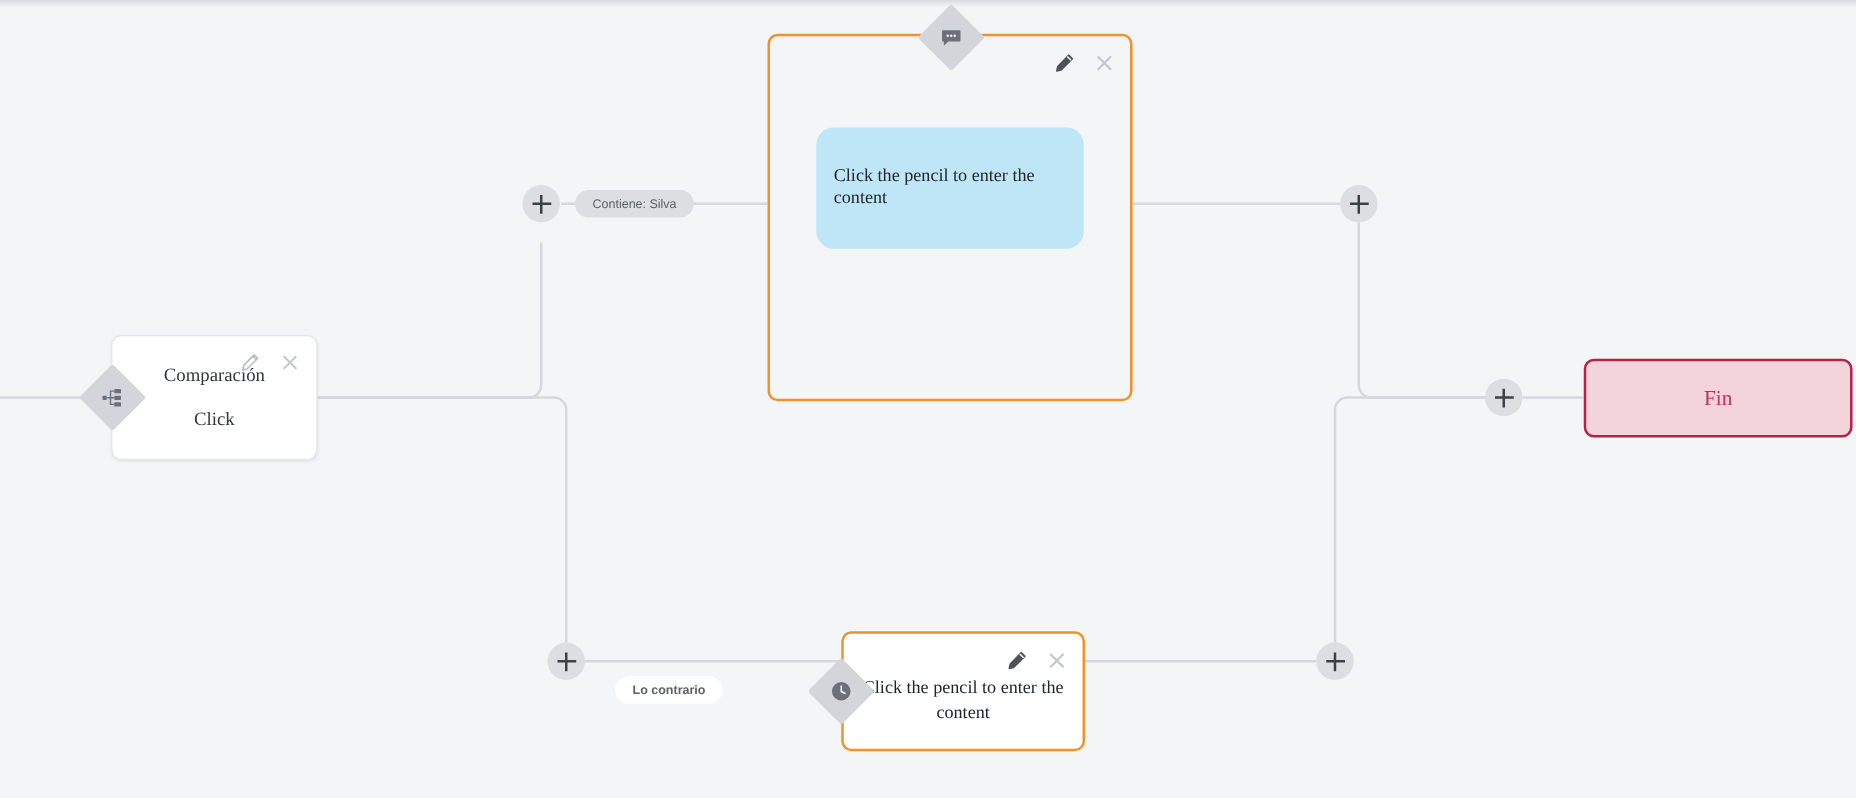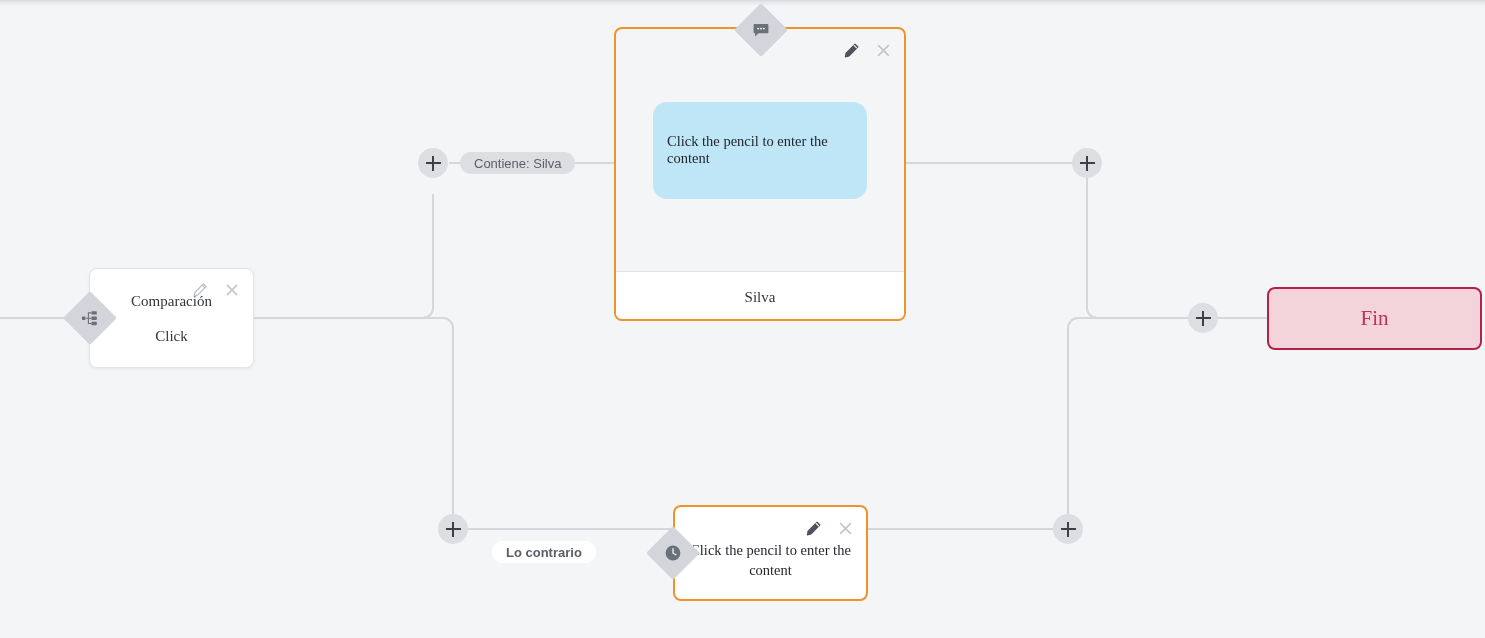--- a/index.html
+++ b/index.html
@@ -167,21 +167,21 @@
   .end-node {
     left: 1267px; top: 287px;
     width: 215px; height: 63px;
     background: #f3d4da;
     border: 2px solid #b4214a;
     border-radius: 8px;
     display: flex;
     align-items: center;
     justify-content: center;
     color: #c0315a;
-    font-size: 21px;
+    font-size: 17px;
   }
 
   
   .plus {
     position: absolute;
     width: 30px; height: 30px;
     border-radius: 50%;
     background: #dcdee2;
     display: flex;
     align-items: center;
@@ -197,21 +197,21 @@
   .plus::before { width: 15px; height: 2px; }
   .plus::after  { width: 2px;  height: 15px; }
 
   
   .edge-label {
     position: absolute;
     z-index: 6;
     display: flex;
     align-items: center;
     justify-content: center;
-    font-size: 13px;
+    font-size: 10px;
     color: #5a5f68;
     border-radius: 11px;
     white-space: nowrap;
     padding: 0 14px;
     height: 22px;
   }
   .edge-label.grey  { background: #dcdee2; }
   .edge-label.white { background: #ffffff; }
 </style>
 </head>
@@ -299,21 +299,20 @@
           </svg>
         </span>
         <span class="ico-btn">
           <svg width="17" height="17" viewBox="0 0 16 16">
             <path d="M3.4,3.4 L12.6,12.6 M12.6,3.4 L3.4,12.6" stroke="#c2c5cb" stroke-width="1.6" stroke-linecap="round"></path>
           </svg>
         </span>
       </div>
       <div class="bubble">Click the pencil to enter the content</div>
     </div>
-    <div class="msg-footer">Silva</div>
   </div>
 
   <div class="plus" style="left:1072px; top:148px;"></div>
 
   <div class="plus" style="left:438px; top:514px;"></div>
 
   <div class="edge-label white" style="left:492px; top:541px;font-weight:bold;">Lo contrario</div>
 
   <div class="diamond" style="left:654px; top:534px;">
     <span class="diamond-ico">

